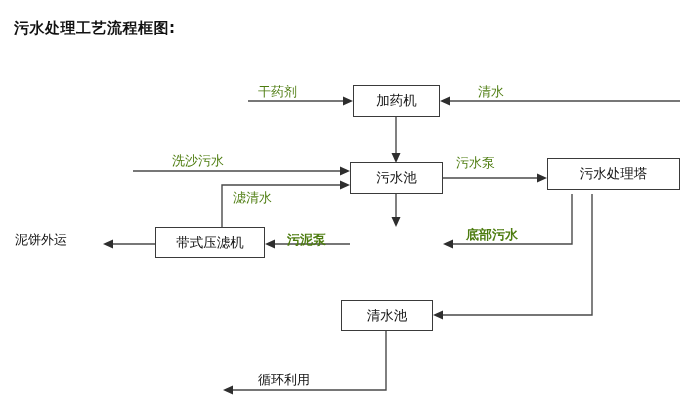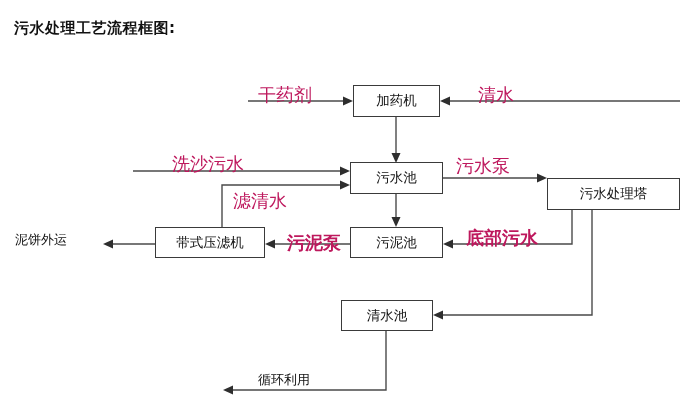--- a/index.html
+++ b/index.html
@@ -37,22 +37,22 @@
     display: flex;
     align-items: center;
     justify-content: center;
     font-size: 13.5px;
     color: #111111;
     white-space: nowrap;
     z-index: 3;
   }
   .edge-label {
     position: absolute;
-    font-size: 18px;
-    color: #be185d;
+    font-size: 13px;
+    color: #4d7c0f;
     white-space: nowrap;
     z-index: 4;
     background: transparent;
   }
   .term-label {
     position: absolute;
     font-size: 13px;
     color: #111111;
     white-space: nowrap;
     z-index: 4;
@@ -118,25 +118,24 @@
     <polygon class="head" points="103,244 113,239.5 113,248.5"></polygon>
 
     <polyline points="386,331 386,390 231,390"></polyline>
     <polygon class="head" points="223,390 233,385.5 233,394.5"></polygon>
   </svg>
 
   <div class="node" style="left:353px; top:85px; width:87px; height:32px;">加药机</div>
 
   <div class="node" style="left:350px; top:162px; width:93px; height:32px;">污水池</div>
 
-  <div class="node" style="left:547px; top:178px; width:133px; height:32px;">污水处理塔</div>
+  <div class="node" style="left:547px; top:158px; width:133px; height:32px;">污水处理塔</div>
 
   <div class="node" style="left:155px; top:227px; width:110px; height:31px;">带式压滤机</div>
 
-  <div class="node" style="left:350px; top:227px; width:93px; height:31px;">污泥池</div>
 
   <div class="node" style="left:341px; top:300px; width:92px; height:31px;text-align:right;">清水池</div>
 
   <div class="edge-label" style="left:258px; top:83px;">干药剂</div>
 
   <div class="edge-label" style="left:478px; top:83px;">清水</div>
 
   <div class="edge-label" style="left:172px; top:152px;">洗沙污水</div>
 
   <div class="edge-label" style="left:233px; top:189px;text-align:center;">滤清水</div>

